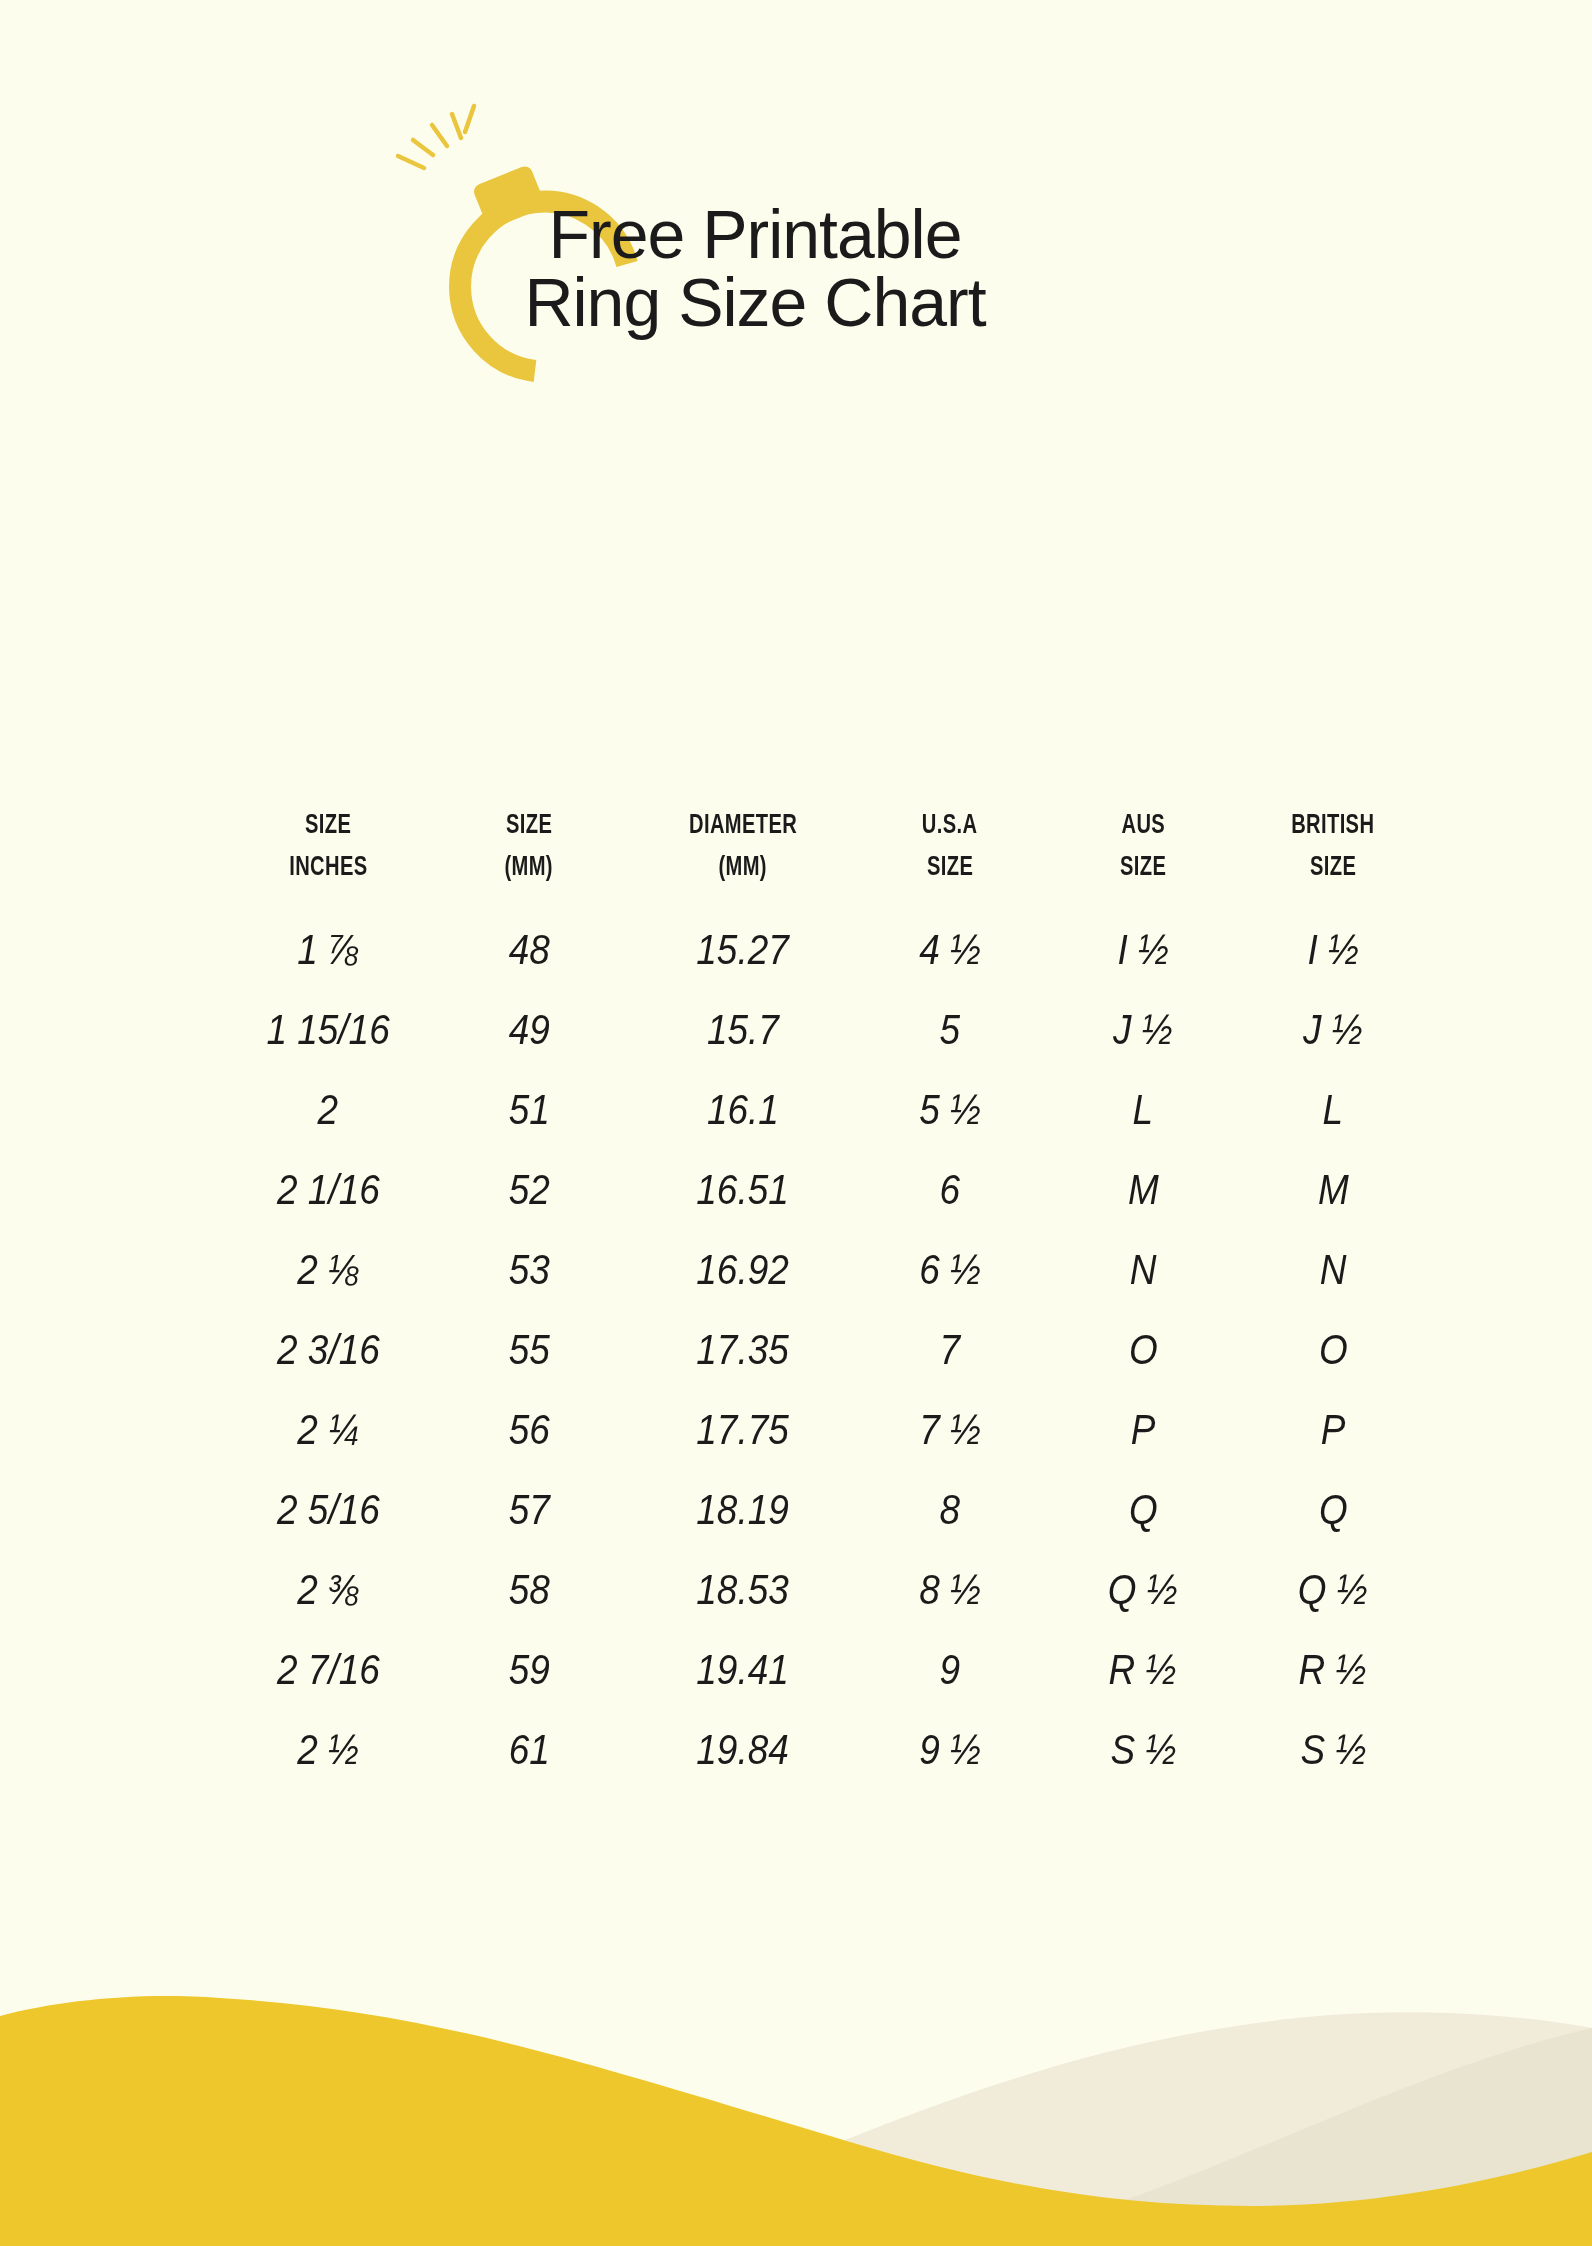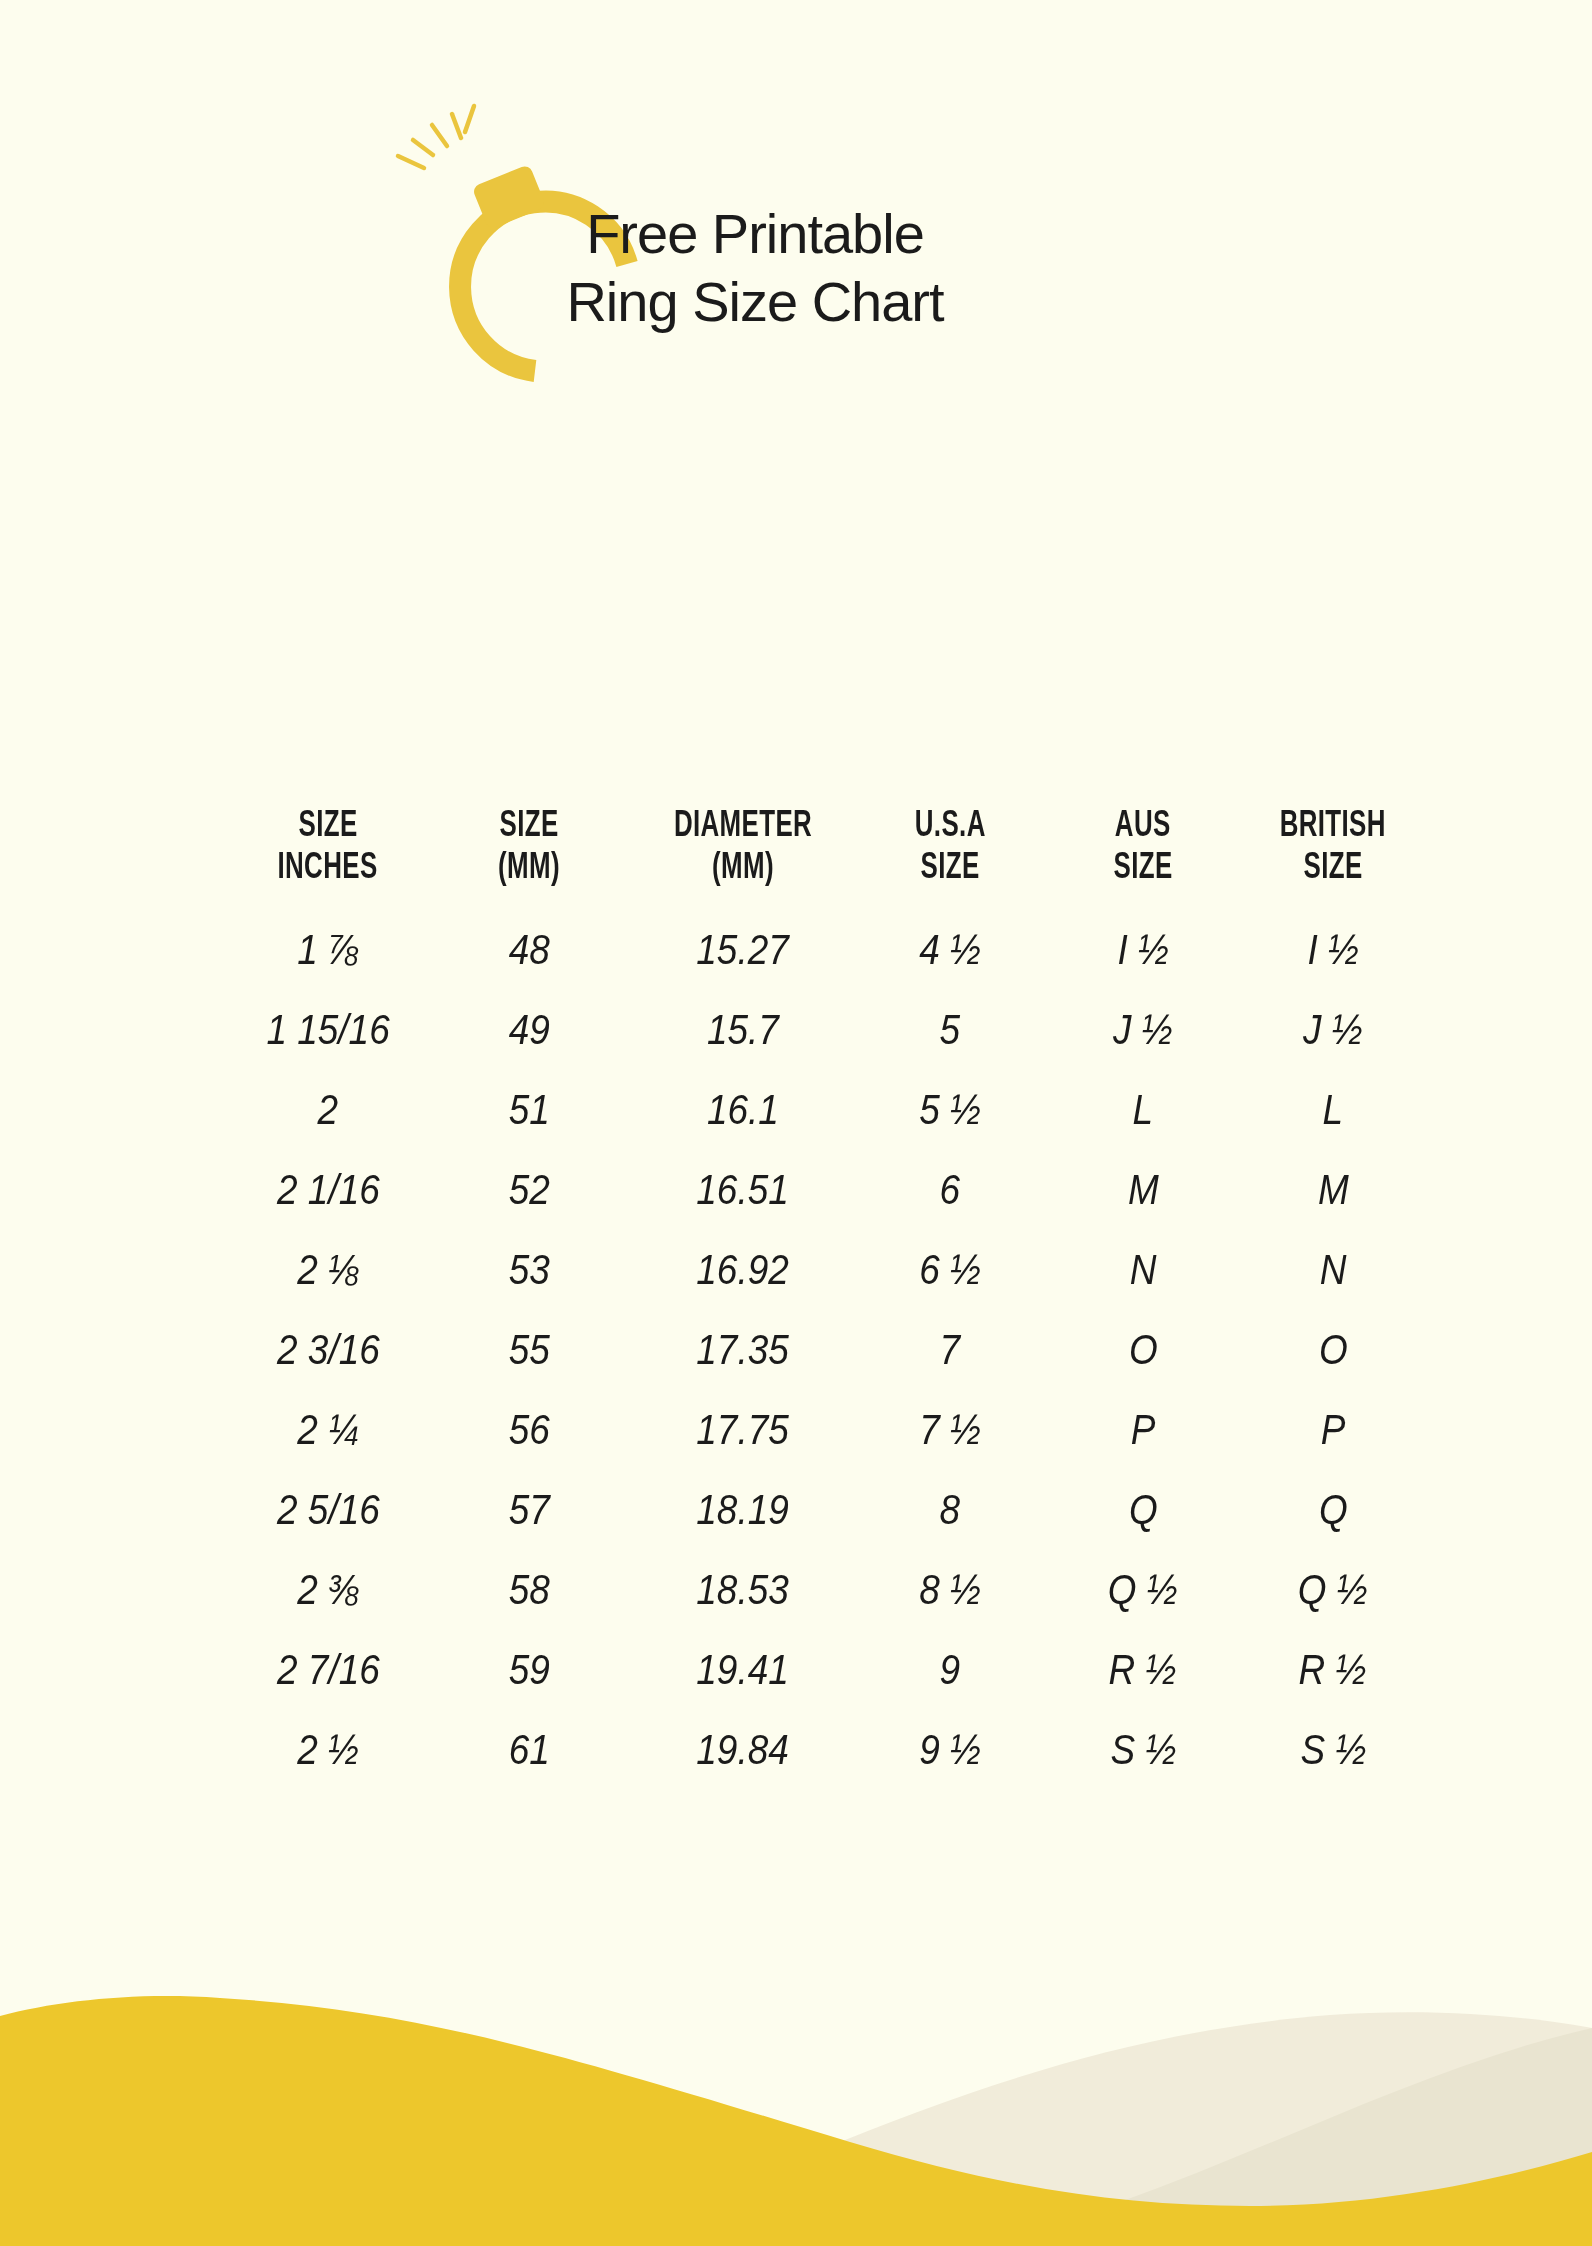--- a/index.html
+++ b/index.html
@@ -29,21 +29,21 @@
     width: 300px;
     height: 300px;
     pointer-events: none;
   }
   .title {
     position: absolute;
     left: 380px;
     top: 200px;
     width: 750px;
     text-align: center;
-    font-size: 56px;
+    font-size: 68px;
     line-height: 68px;
     font-weight: 400;
     letter-spacing: -1px;
     color: var(--text, #1B1B1B);
     white-space: nowrap;
   }
   
   .size-table {
     position: absolute;
     left: 230px;
@@ -54,21 +54,21 @@
     display: grid;
     grid-template-columns: 196px 206px 222px 192px 194px 186px;
     align-items: center;
   }
   .thead {
     height: 100px;
   }
   .th {
     text-align: center;
     font-weight: 700;
-    font-size: 36px;
+    font-size: 28px;
     line-height: 42px;
     letter-spacing: 0.5px;
   }
   .th .cond {
     display: inline-block;
     transform: scaleX(0.72);
     transform-origin: 50% 50%;
     white-space: nowrap;
   }
   .tbody {

